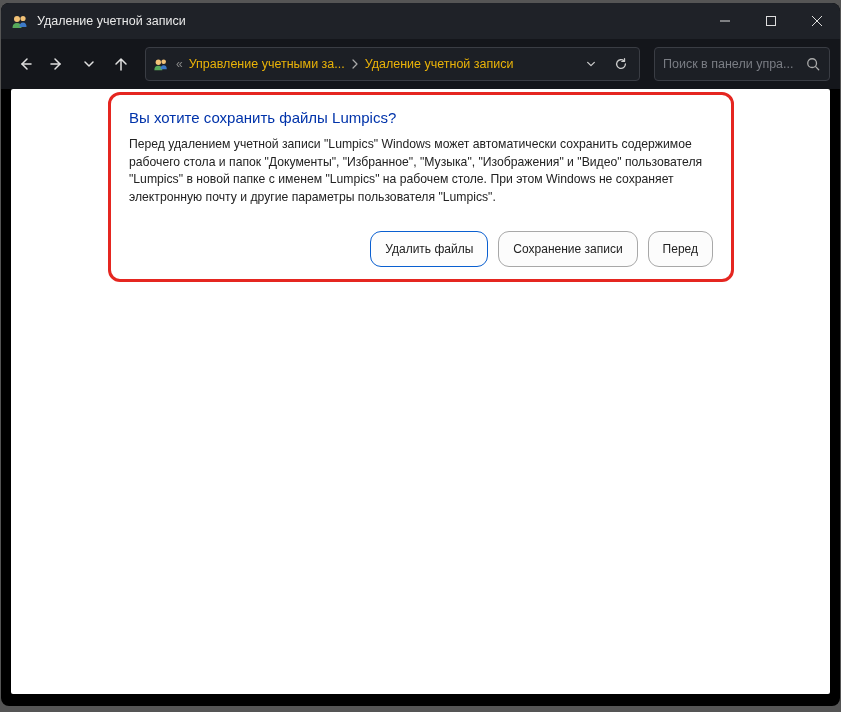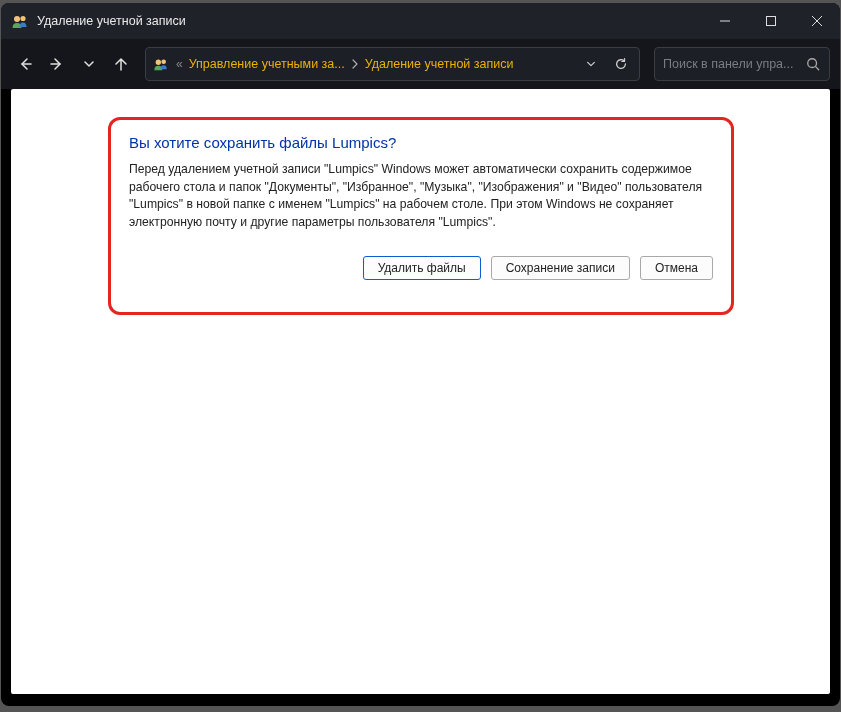--- a/index.html
+++ b/index.html
@@ -130,51 +130,51 @@
     flex: 1;
     background: #fff;
     color: #000;
     position: relative;
     margin: 0 10px 12px 10px;
     border-radius: 2px;
   }
   .dialog-frame {
     position: absolute;
     left: 97px;
-    top: 28px;
+    top: 3px;
     width: 626px;
     border: 3px solid #e52620;
     border-radius: 12px;
-    padding: 14px 18px 32px 18px;
+    padding: 14px 18px 12px 18px;
     background: #fff;
   }
   .dialog-title {
     color: #0033aa;
     font-size: 15px;
     font-weight: 400;
     margin-bottom: 10px;
   }
   .dialog-body {
     font-size: 12.2px;
     line-height: 1.45;
     color: #222;
     margin-bottom: 24px;
   }
   .dialog-buttons {
     display: flex;
     justify-content: flex-end;
     gap: 10px;
   }
   .btn {
-    height: 24px;
+    height: 36px;
     padding: 0 14px;
     font-size: 12px;
     background: #fcfcfc;
     border: 1px solid #a8a8a8;
-    border-radius: 3px;
+    border-radius: 11px;
     color: #222;
     display: flex; align-items: center; justify-content: center;
     cursor: pointer;
   }
   .btn.primary {
     border: 1.5px solid #0a5fd0;
     background: #fdfdfd;
   }
   
   svg { display: block; }
@@ -279,18 +279,18 @@
     </div>
   </div>
 
   <div class="content">
     <div class="dialog-frame">
       <div class="dialog-title">Вы хотите сохранить файлы Lumpics?</div>
       <div class="dialog-body">Перед удалением учетной записи "Lumpics" Windows может автоматически сохранить содержимое рабочего стола и папок "Документы", "Избранное", "Музыка", "Изображения" и "Видео" пользователя "Lumpics" в новой папке с именем "Lumpics" на рабочем столе. При этом Windows не сохраняет электронную почту и другие параметры пользователя "Lumpics".</div>
       <div class="dialog-buttons">
         <button class="btn primary">Удалить файлы</button>
         <button class="btn">Сохранение записи</button>
-        <button class="btn">Отмена</button>
+        <button class="btn">Перед</button>
       </div>
     </div>
   </div>
 
 </div>
 
 </body></html>

